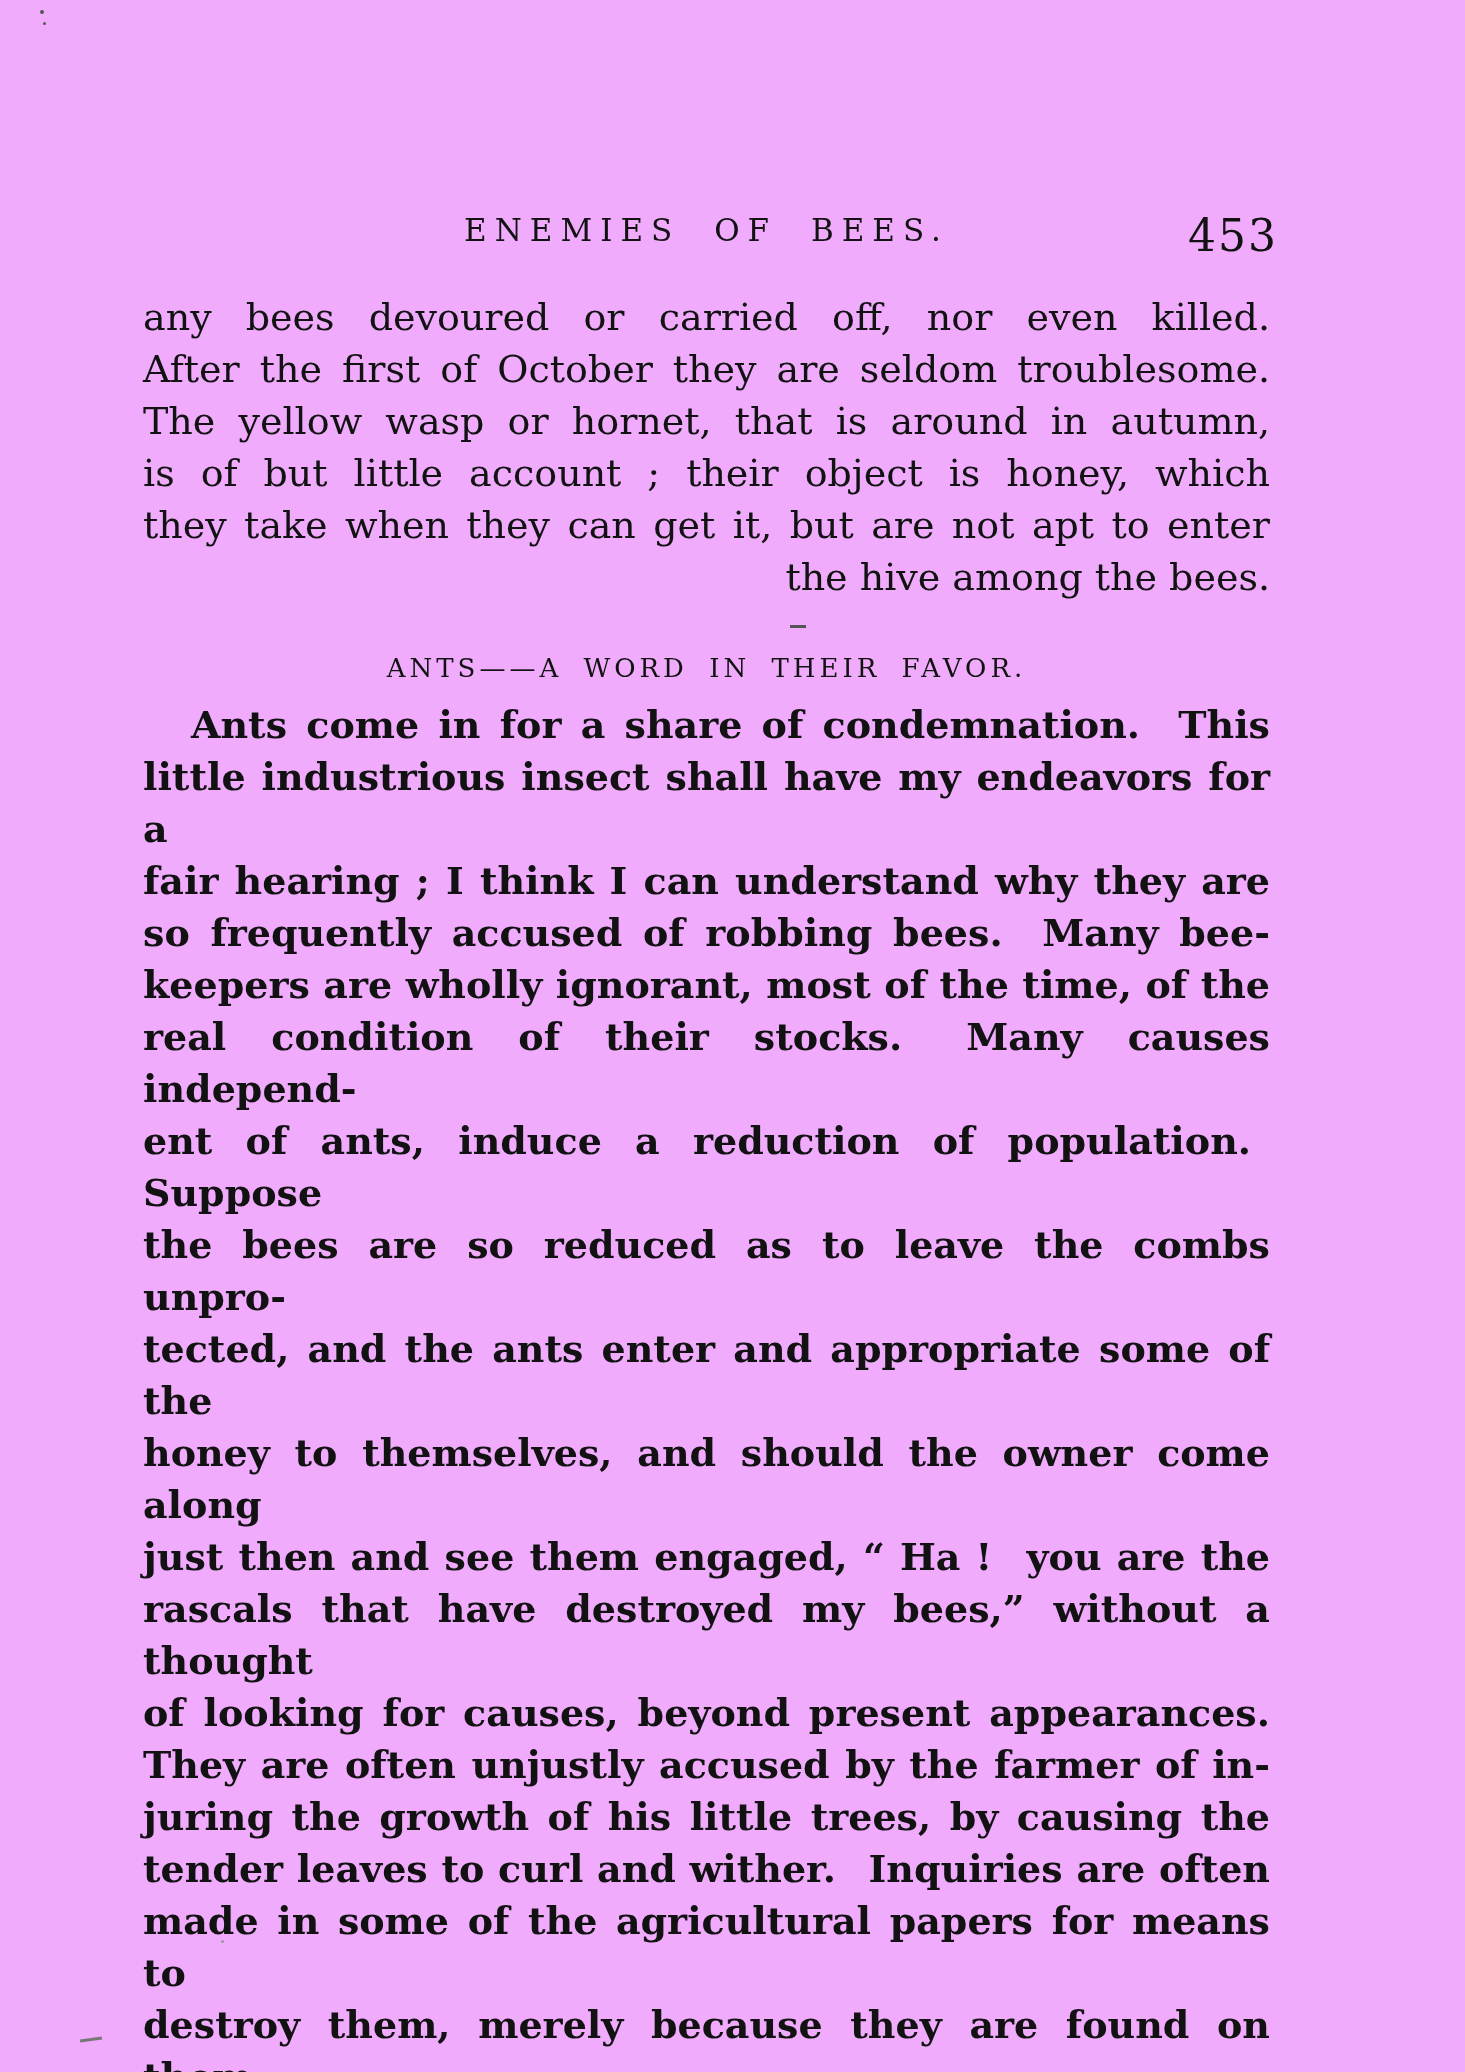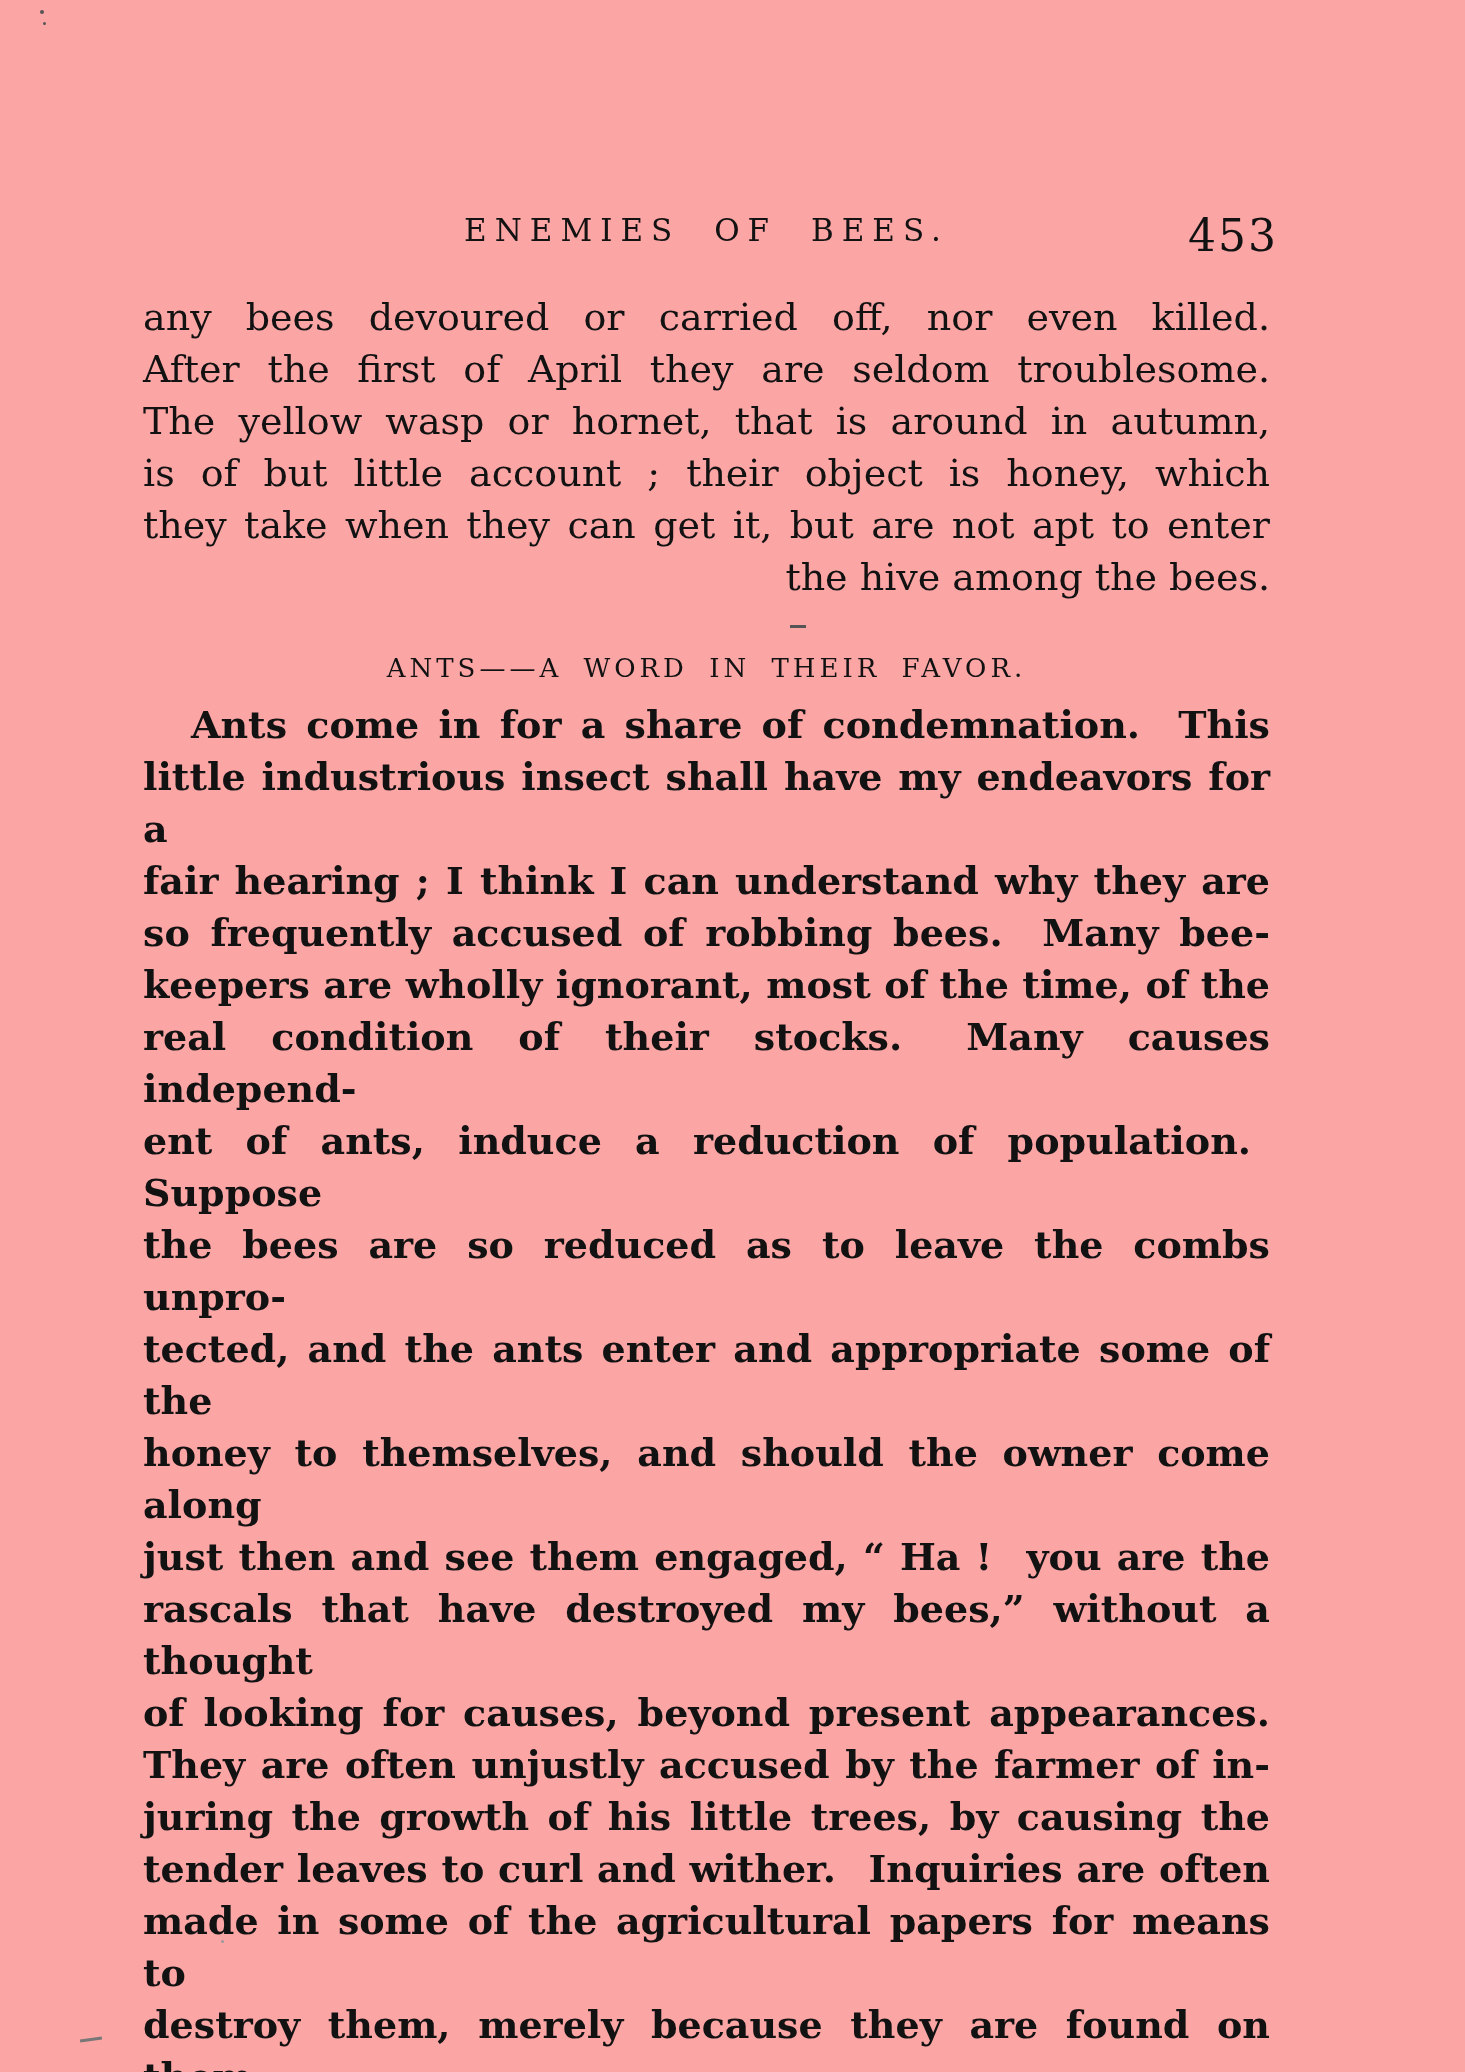--- a/index.html
+++ b/index.html
@@ -4,21 +4,21 @@
 <style>
   html, body {
     margin: 0;
     padding: 0;
     background: #ffffff;
   }
   .page {
     position: relative;
     width: 1465px;
     height: 2072px;
-    background: #fca5a5;
+    background: #f0abfc;
     overflow: hidden;
     font-family: "DejaVu Serif", "Liberation Serif", serif;
     color: #121212;
   }
   .running-header {
     position: absolute;
     left: 143px;
     top: 212px;
     width: 1127px;
     text-align: center;
@@ -77,21 +77,21 @@
 <body>
 
 <div class="page">
 
   <div class="running-header">ENEMIES OF BEES.</div>
 
   <div class="page-number">453</div>
 
   <div class="body-block intro-paragraph">
     <div class="para-lines">any bees devoured or carried off, nor even killed.
-After the first of April they are seldom troublesome.
+After the first of October they are seldom troublesome.
 The yellow wasp or hornet, that is around in autumn,
 is of but little account ; their object is honey, which
 they take when they can get it, but are not apt to enter</div>
     <div class="para-last-line">the hive among the bees.</div>
   </div>
 
   <div class="section-heading">ANTS——A WORD IN THEIR FAVOR.</div>
 
   <div class="body-block ants-paragraph">
     <div class="para-lines">Ants come in for a share of condemnation.  This

